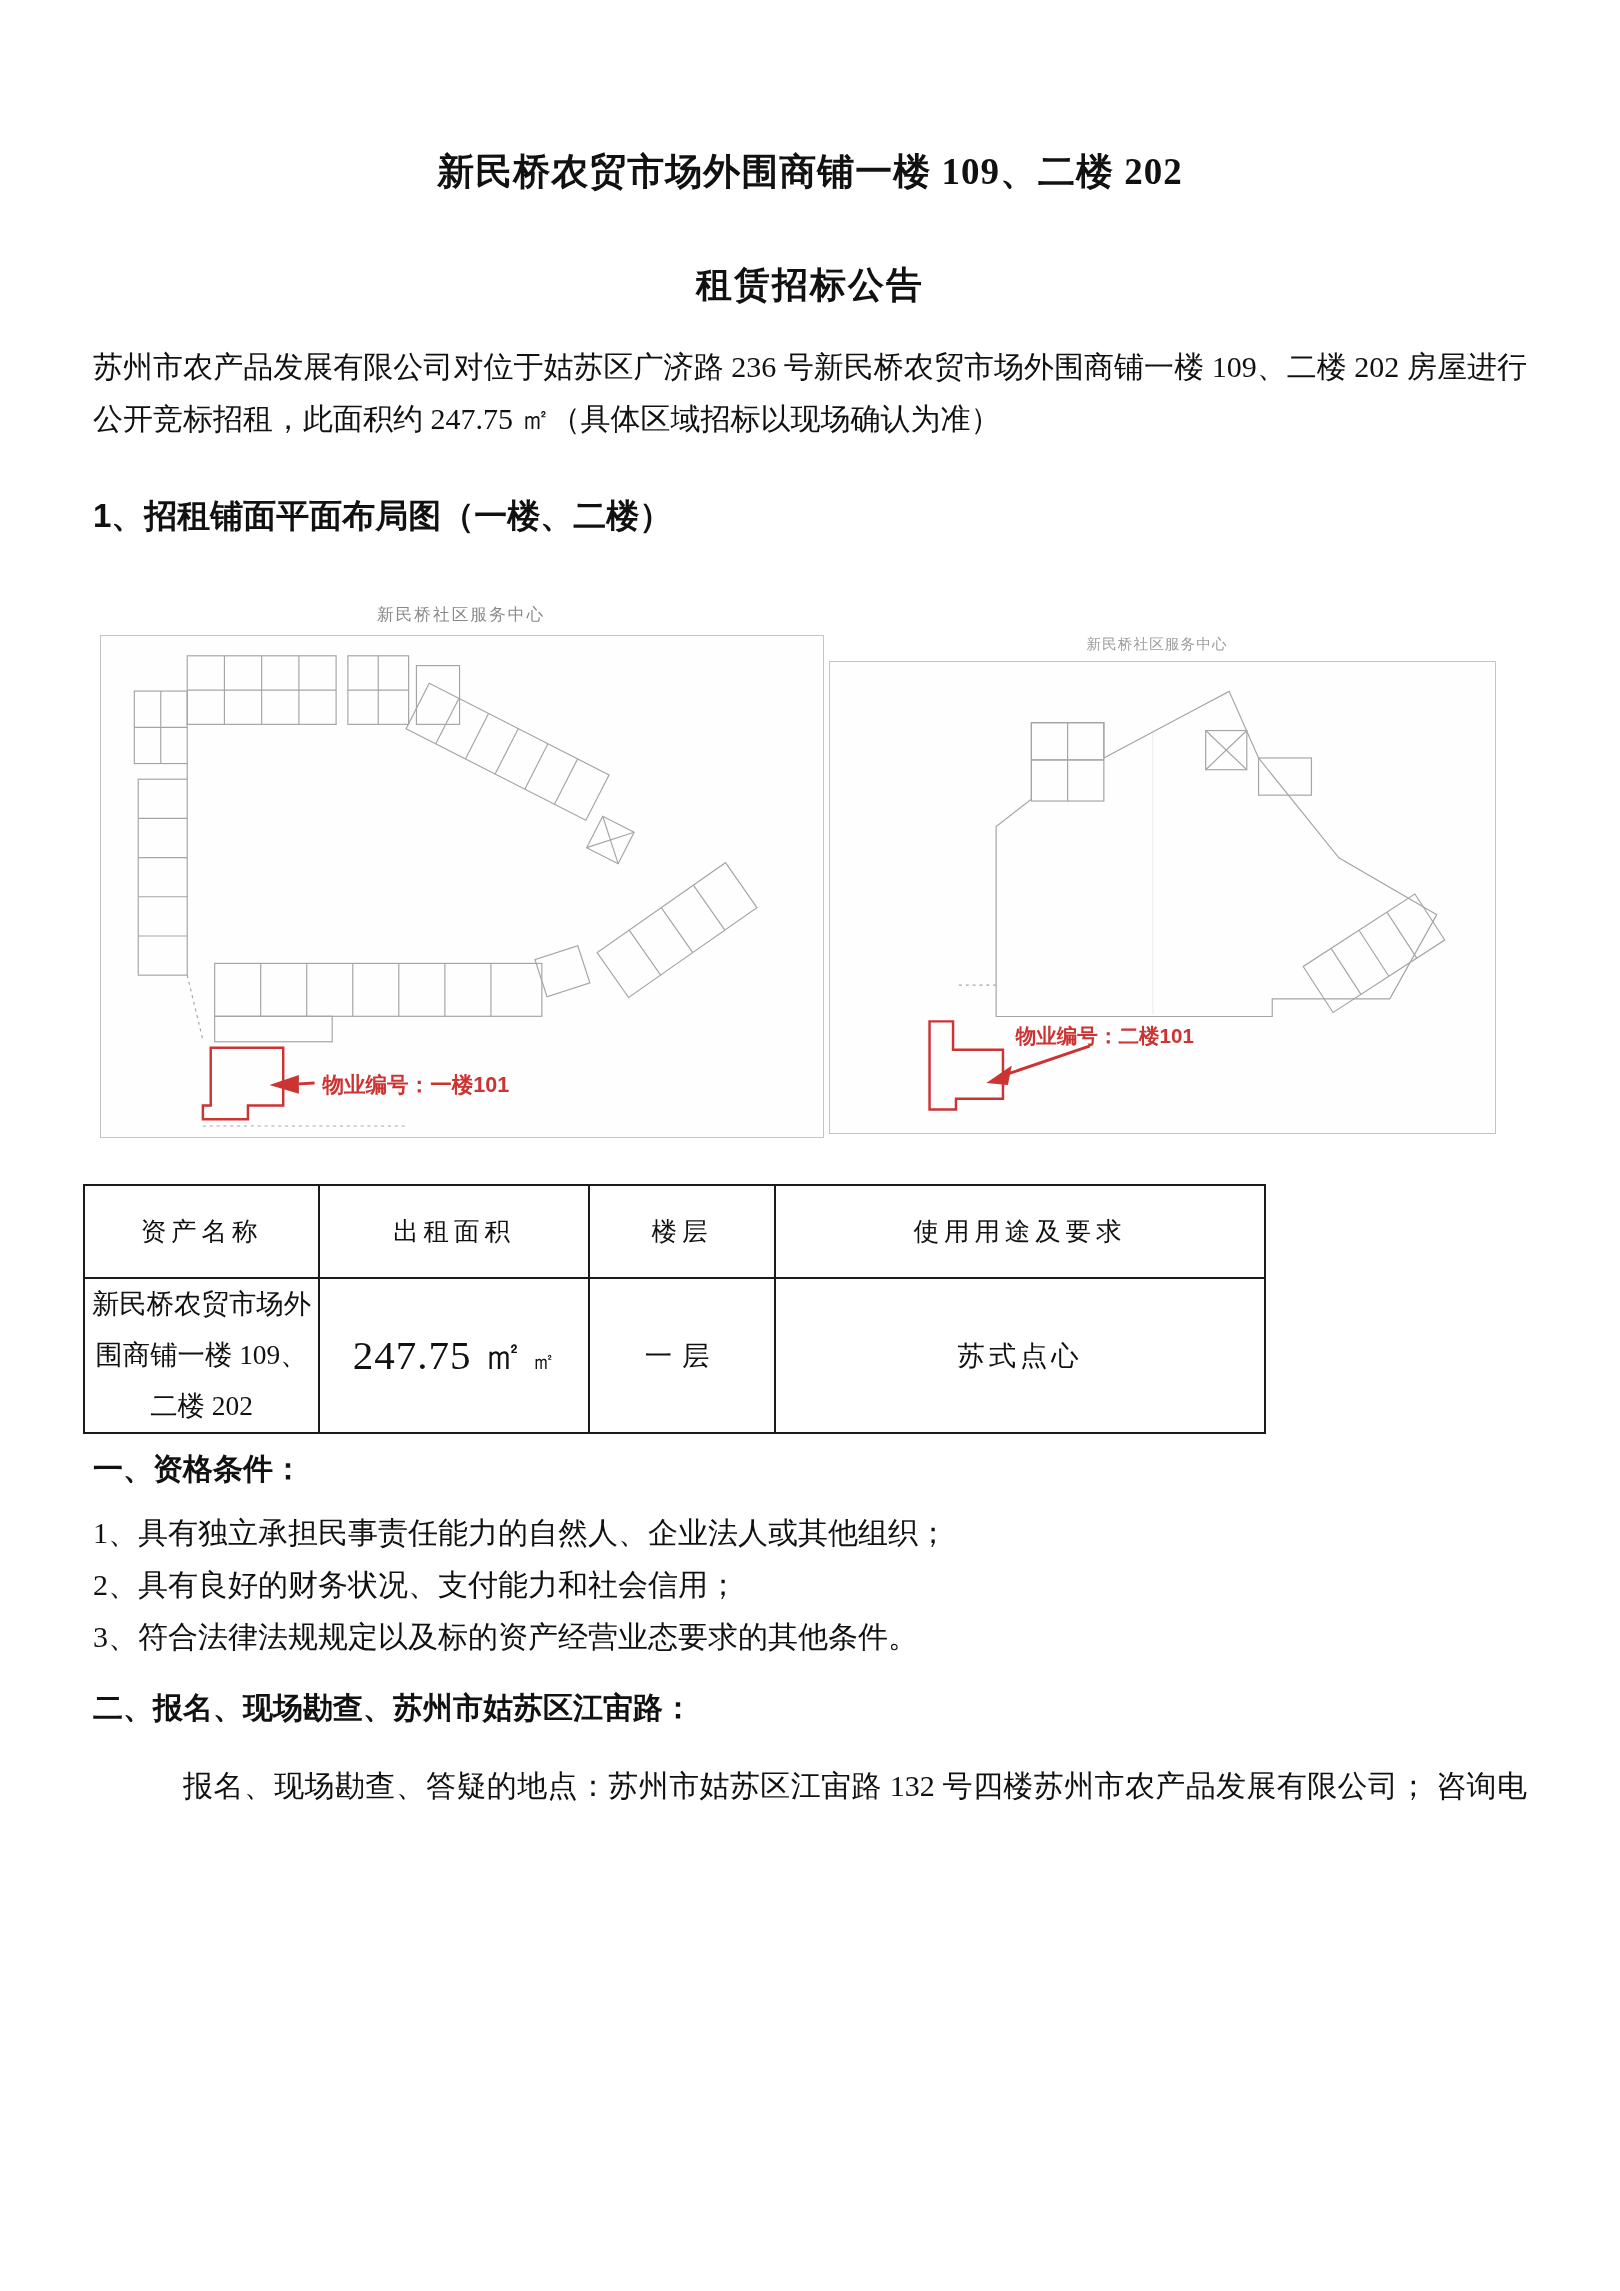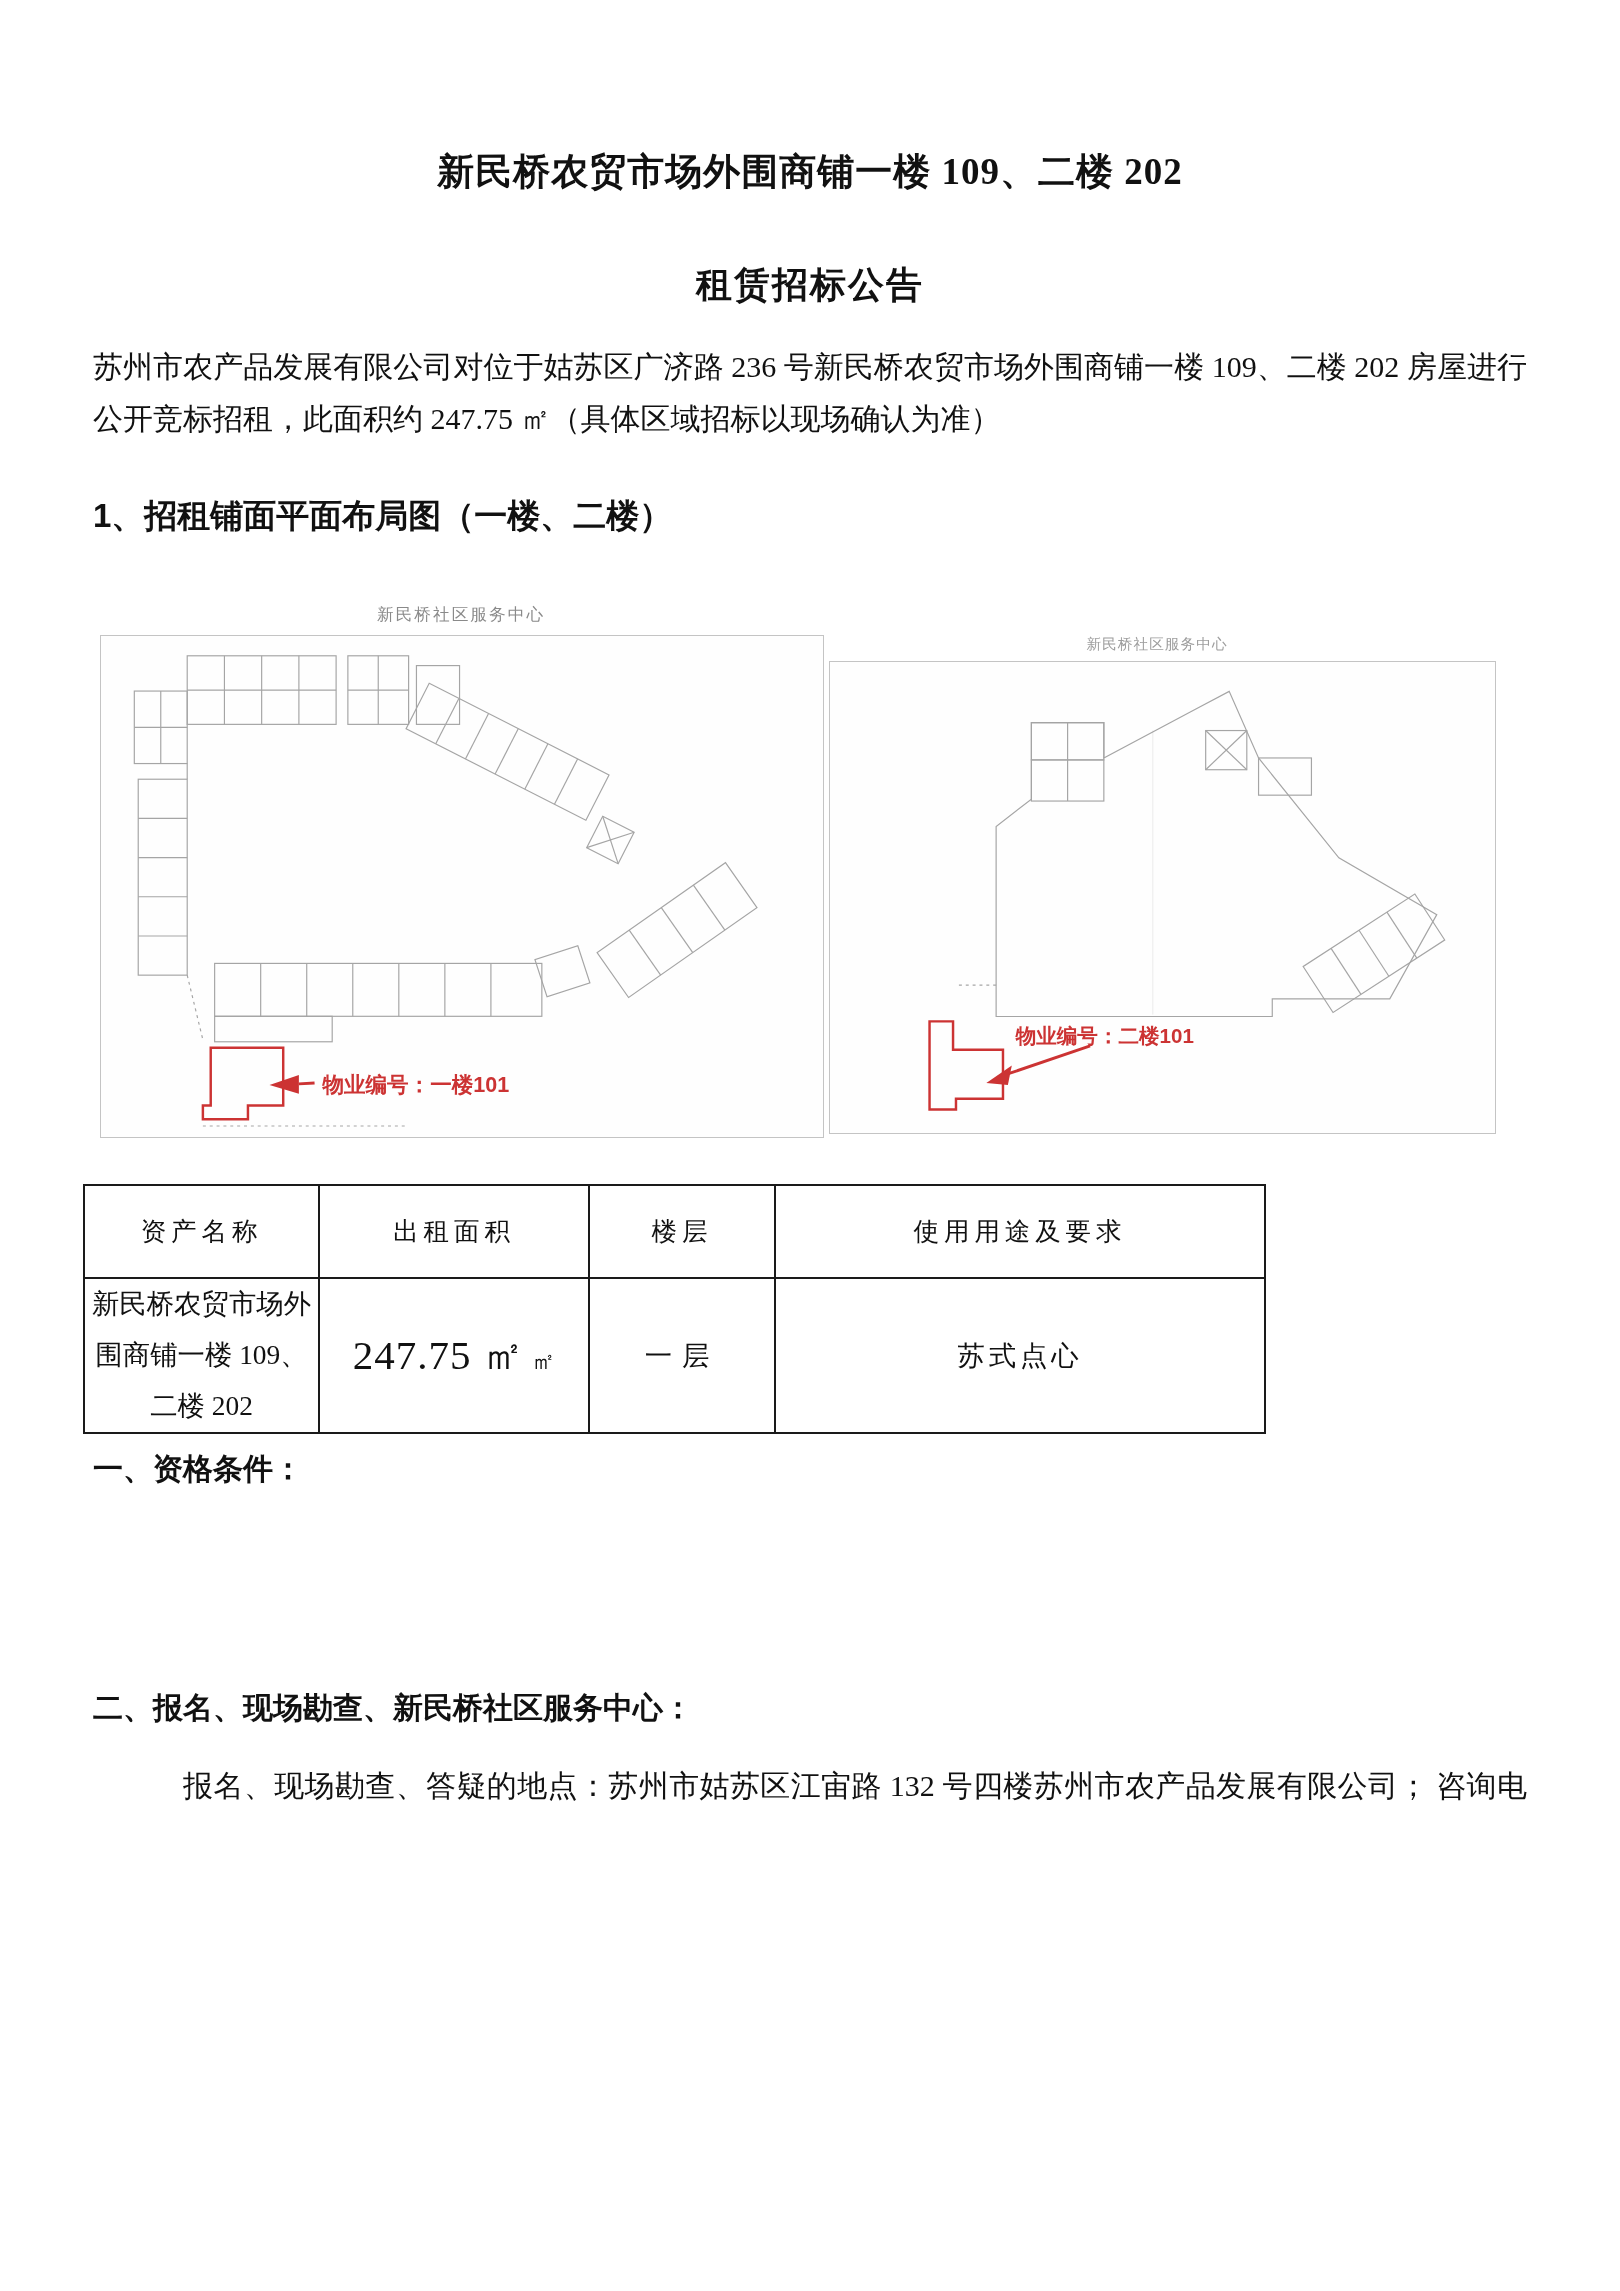--- a/index.html
+++ b/index.html
@@ -181,18 +181,23 @@
     <tr>
       <td class="w1 c-name">新民桥农贸市场外围商铺一楼 109、二楼 202</td>
       <td class="w2 c-area"><span class="area-main">247.75 ㎡</span> <span class="area-small">㎡</span></td>
       <td class="w3 c-floor">一层</td>
       <td class="w4 c-usage">苏式点心</td>
     </tr>
   </tbody>
     </table>
 
   <h4 class="h-qual">一、资格条件：</h4>
-
-  <h4 class="h-reg">二、报名、现场勘查、新民桥社区服务中心：</h4>
+  <ul class="qual-list">
+    <li>1、具有独立承担民事责任能力的自然人、企业法人或其他组织；</li>
+    <li>2、具有良好的财务状况、支付能力和社会信用；</li>
+    <li>3、符合法律法规规定以及标的资产经营业态要求的其他条件。</li>
+  </ul>
+
+  <h4 class="h-reg">二、报名、现场勘查、苏州市姑苏区江宙路：</h4>
   <p class="reg-body">报名、现场勘查、答疑的地点：苏州市姑苏区江宙路 132 号四楼苏州市农产品发展有限公司； 咨询电话：17895054084 马先生</p>
 
 </div>
 
 
 </body></html>

